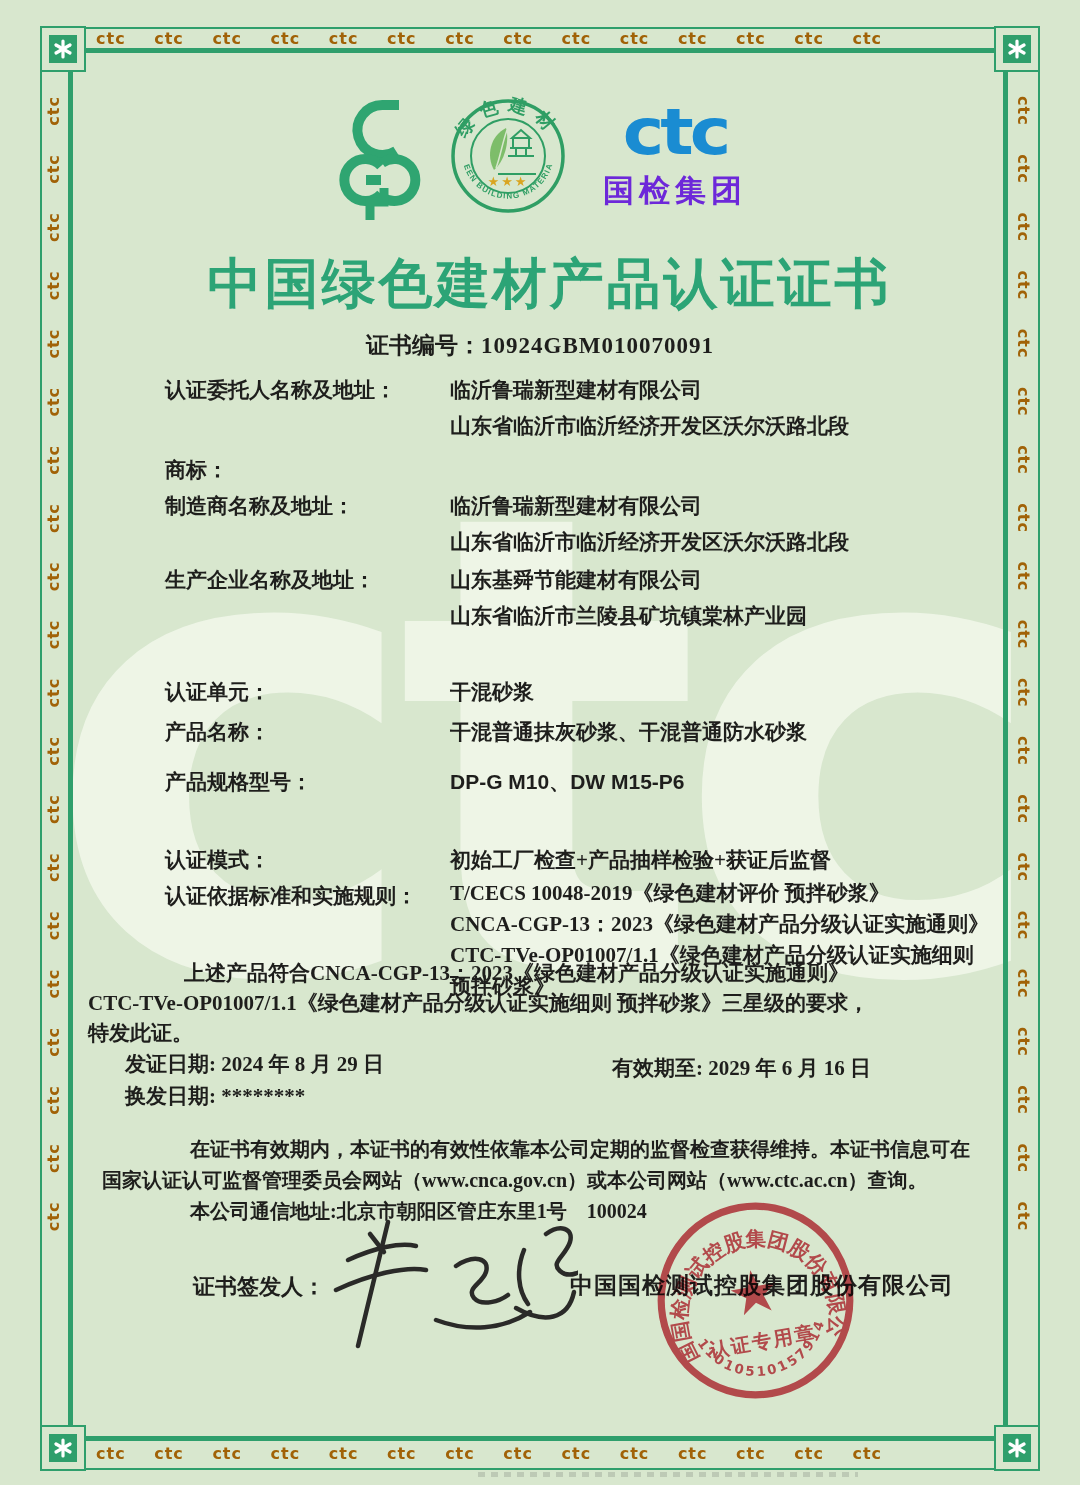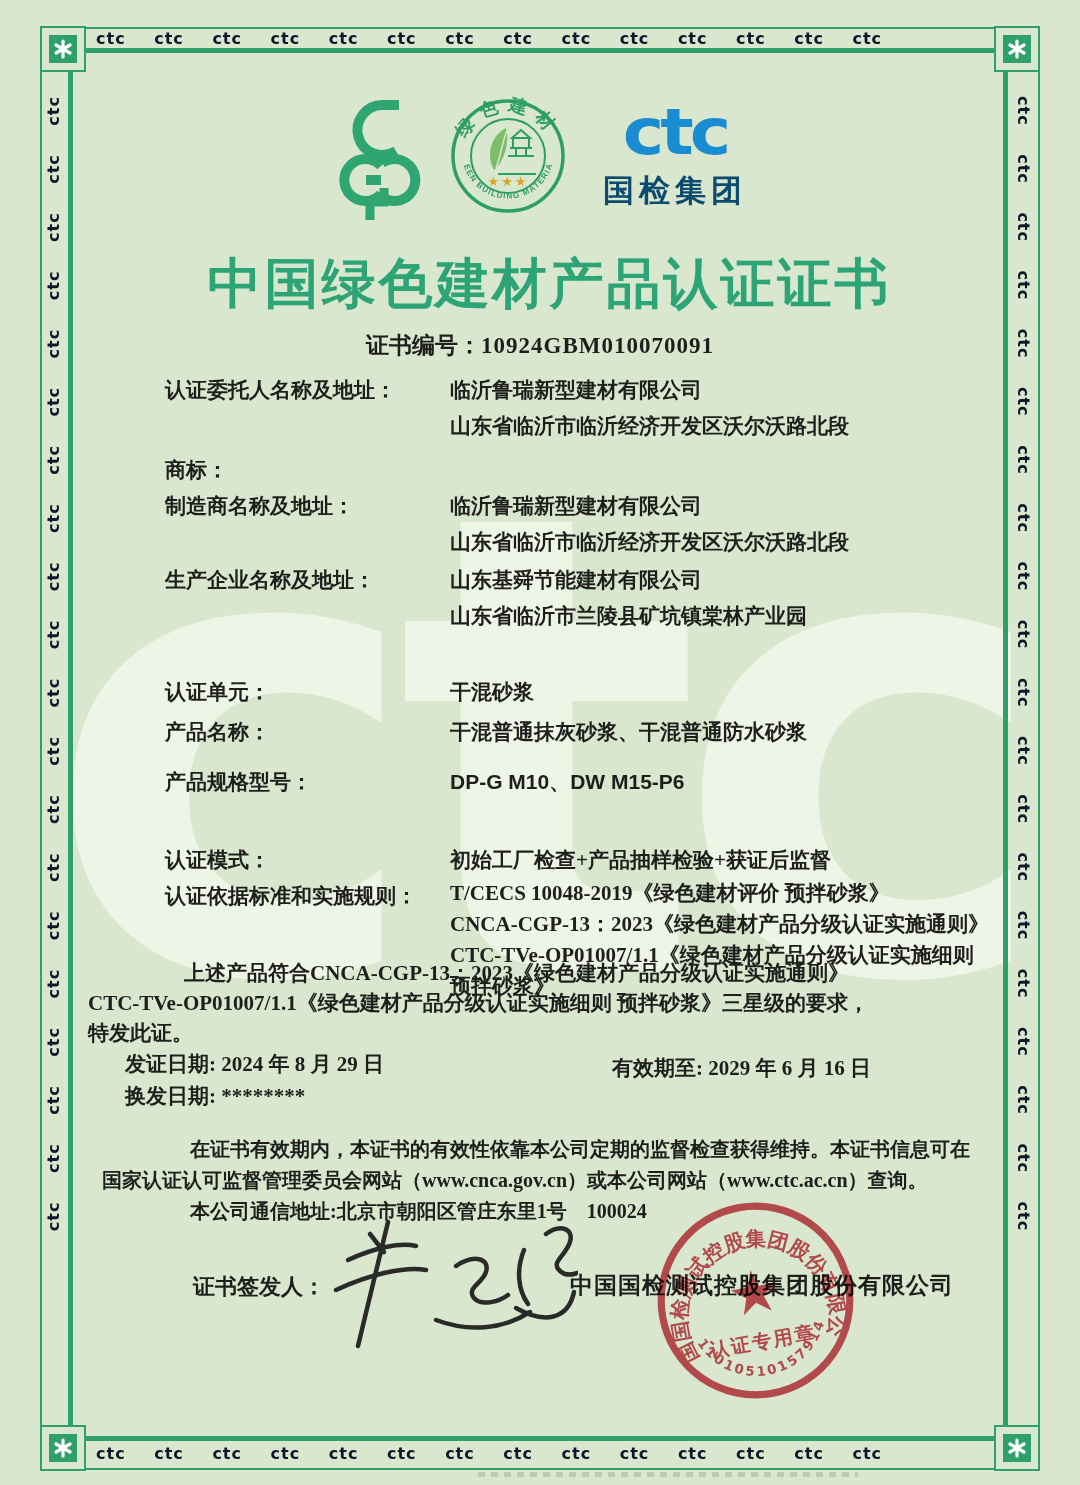--- a/index.html
+++ b/index.html
@@ -6,21 +6,21 @@
   .page{
     position:relative; width:1080px; height:1485px; margin:0 auto;
     background:#d8e7ce; overflow:hidden;
     font-family:"Liberation Serif","DejaVu Serif",serif; color:#1e1e1c;
   }
   
   .outer-rect{position:absolute; left:40px; top:27px; right:40px; bottom:15px;
     border:2px solid #2f9f6c; z-index:1;}
   .inner-rect{position:absolute; left:68px; top:48px; right:72px; bottom:44px;
     border:5px solid #2f9f6c; z-index:1;}
-  .band{position:absolute; z-index:1; color:#0f172a;
+  .band{position:absolute; z-index:1; color:#a16207;
     font-family:"DejaVu Sans","Liberation Sans",sans-serif; font-weight:bold;
     font-size:16px; letter-spacing:1px; word-spacing:22px; white-space:nowrap; overflow:hidden;}
   .band-top{left:96px; right:96px; top:29px; height:20px; line-height:20px;}
   .band-bottom{left:96px; right:96px; bottom:21px; height:20px; line-height:20px;}
   .band-vert{top:96px; bottom:96px; width:22px; line-height:22px;}
   .band-left{left:43px;}
   .band-right{right:46px;}
   .band-vert span{display:block; writing-mode:vertical-rl;}
   .band-left span{transform:rotate(180deg);}
   .corner{position:absolute; width:42px; height:42px; background:#d8e7ce;
@@ -33,21 +33,21 @@
     font-family:"DejaVu Sans","Liberation Sans",sans-serif; font-weight:bold;
     font-size:640px; line-height:1; letter-spacing:-28px; color:rgba(243,248,237,0.78);
     user-select:none;}
   
   .hdr{position:absolute; z-index:3;}
   .gp-logo{left:335px; top:96px;}
   .emblem{left:450px; top:94px;}
   .ctc-block{left:590px; top:100px; width:170px; text-align:center;}
   .ctc-word{font-family:"DejaVu Sans","Liberation Sans",sans-serif; font-weight:bold;
     font-size:70px; line-height:64px; letter-spacing:-4px; color:#1a8cd2; transform:scaleY(.92);}
-  .ctc-sub{margin-top:6px; font-size:31px; font-weight:bold; letter-spacing:5px; color:#0c4a6e;
+  .ctc-sub{margin-top:6px; font-size:31px; font-weight:bold; letter-spacing:5px; color:#6d28d9;
     font-family:"Liberation Sans","DejaVu Sans",sans-serif;}
   
   .title{position:absolute; z-index:3; left:0; right:0; top:248px; text-align:center;
     font-size:54px; font-weight:bold; letter-spacing:3px; color:#2ca476;padding-left:19px;}
   .certno{position:absolute; z-index:3; left:0; right:0; top:330px; text-align:center;
     font-size:23px; font-weight:bold;}
   .certno .num{letter-spacing:1px;}
   
   .fields{position:absolute; z-index:3; left:165px; right:88px; top:372px;}
   .f-row{display:flex; font-size:21px; font-weight:bold;}

